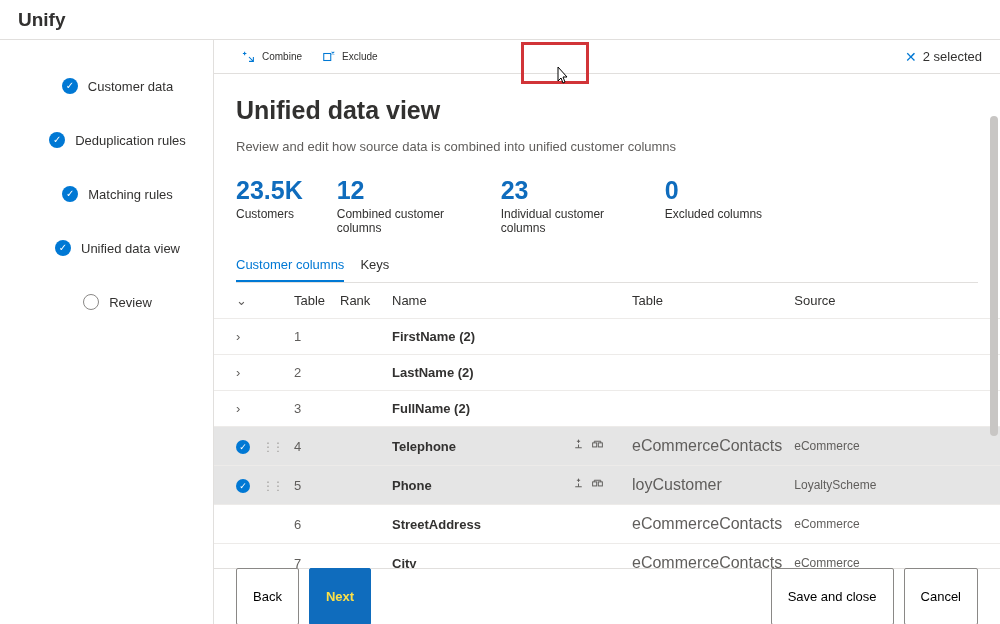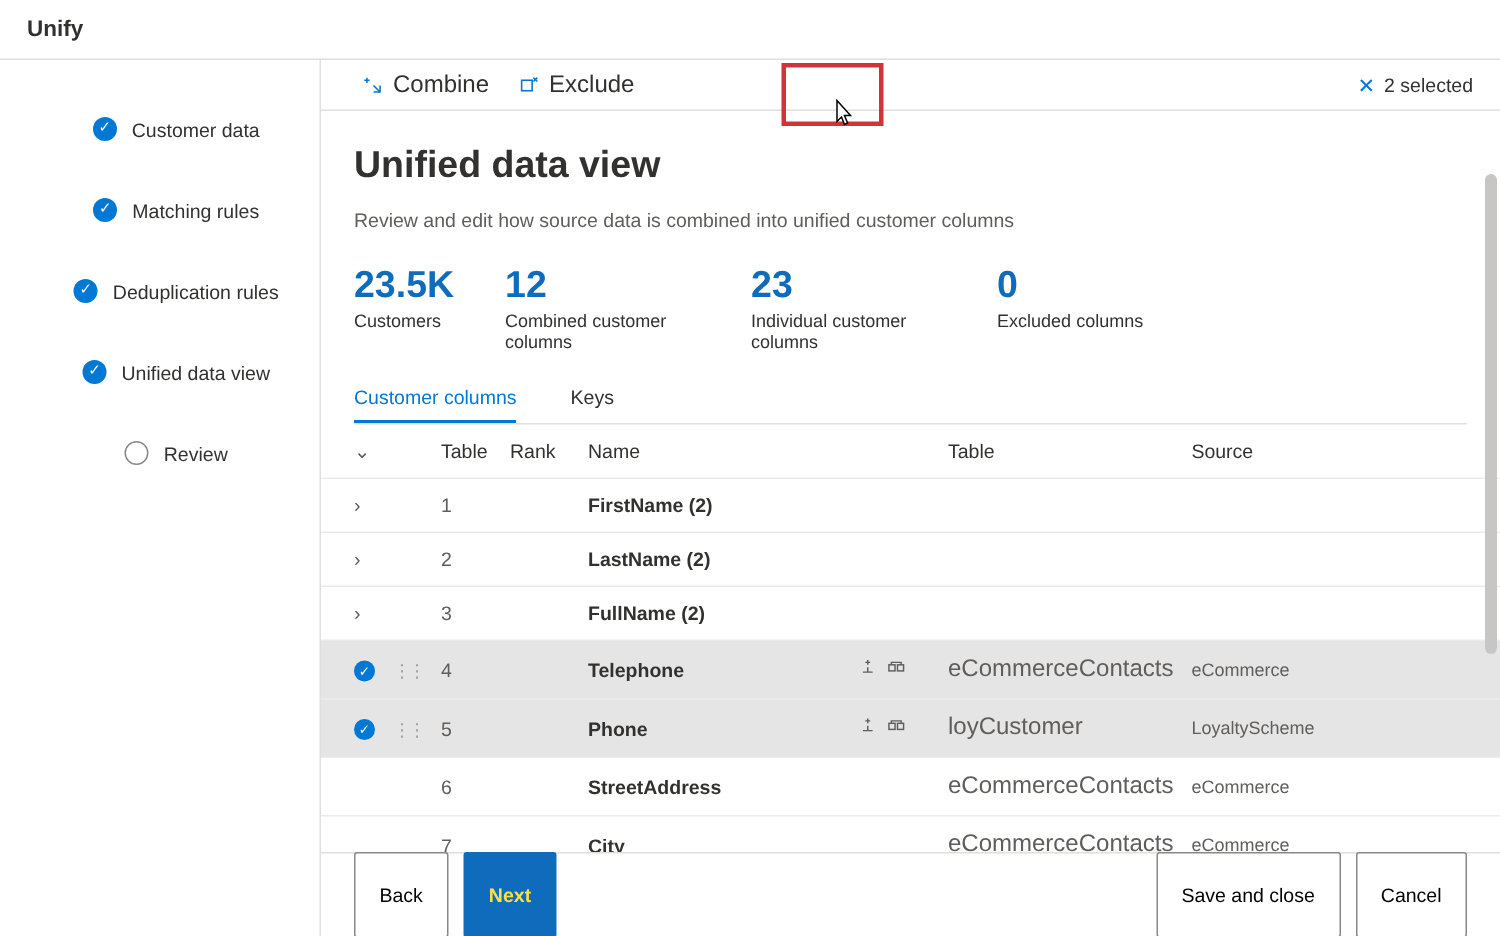--- a/index.html
+++ b/index.html
@@ -13,21 +13,21 @@
     height: 624px;
     overflow: hidden;
     position: relative;
   }
   .header {
     height: 40px;
     border-bottom: 1px solid #e1dfdd;
     display: flex;
     align-items: center;
     padding: 0 18px;
-    font-size: 15px;
+    font-size: 19px;
     font-weight: 600;
   }
   .body {
     display: flex;
     height: calc(624px - 40px);
   }
   .sidebar {
     width: 213px;
     padding: 38px 0 0 22px;
   }
@@ -74,21 +74,21 @@
     display: flex;
     align-items: center;
     padding: 0 18px 0 18px;
   }
   .tool-btn {
     display: flex;
     align-items: center;
     gap: 6px;
     padding: 5px 10px;
     cursor: pointer;
-    font-size: 16px;
+    font-size: 10px;
   }
   .tool-btn .ico { color: #0078d4; width:14px; height:14px; display:flex; align-items:center; justify-content:center;}
   .highlight-box {
     border: 3px solid #d13438;
     position: absolute;
     top: 42px;
     left: 521px;
     width: 68px;
     height: 42px;
     pointer-events: none;
@@ -141,21 +141,21 @@
     font-weight: 600;
   }
   .metric .lbl {
     font-size: 12px;
     color: #323130;
     margin-top: 2px;
     max-width: 130px;
   }
   .tabs {
     display: flex;
-    gap: 36px;
+    gap: 16px;
     border-bottom: 1px solid #e1dfdd;
     margin-top: 16px;
   }
   .tab {
     padding: 6px 0 8px 0;
     cursor: pointer;
     font-size: 13px;
     color: #323130;
     border-bottom: 2px solid transparent;
   }
@@ -254,25 +254,25 @@
 
 <div class="body">
 
   <div class="sidebar">
     <div class="step">
       <span class="circle done"></span>
       <span>Customer data</span>
     </div>
     <div class="step">
       <span class="circle done"></span>
-      <span>Matching rules</span>
+      <span>Deduplication rules</span>
     </div>
     <div class="step">
       <span class="circle done"></span>
-      <span>Deduplication rules</span>
+      <span>Matching rules</span>
     </div>
     <div class="step">
       <span class="circle done"></span>
       <span>Unified data view</span>
     </div>
     <div class="step">
       <span class="circle pending"></span>
       <span>Review</span>
     </div>
   </div>

